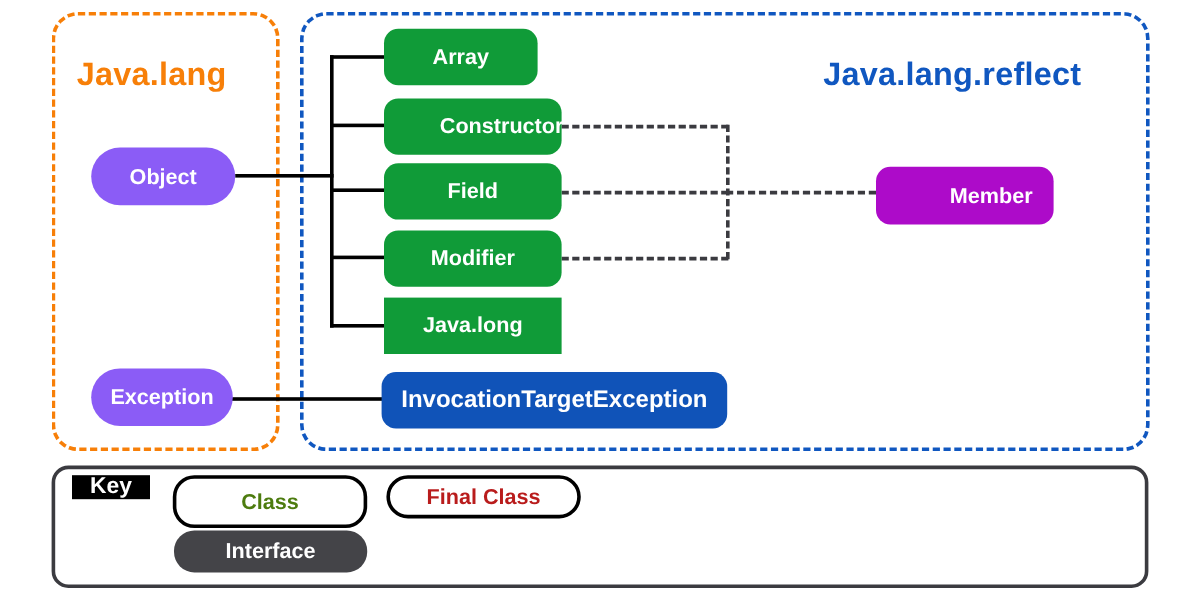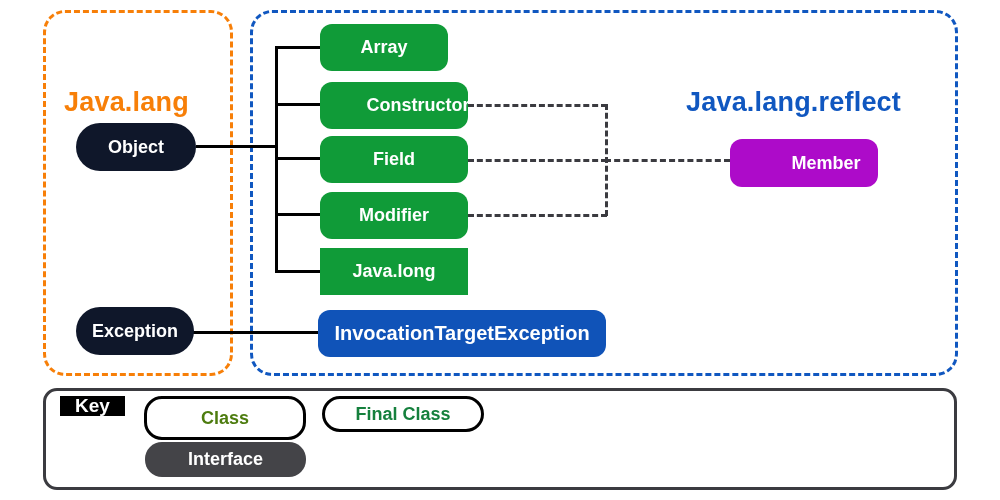--- a/index.html
+++ b/index.html
@@ -37,21 +37,20 @@
     top: 10px;
     width: 708px;
     height: 366px;
     border-color: #1057c0;
   }
   .pkg-title {
     position: absolute;
     font-weight: bold;
     letter-spacing: 0.2px;
     white-space: nowrap;
-    margin-top: 40px;
   }
   .pkg-title-lang {
     left: 64px;
     top: 47px;
     font-size: 27px;
     color: #f77f08;
   }
   .pkg-title-reflect {
     left: 686px;
     top: 47px;
@@ -62,21 +61,21 @@
     position: absolute;
     box-sizing: border-box;
     display: flex;
     align-items: center;
     justify-content: center;
     color: #ffffff;
     font-weight: bold;
     white-space: nowrap;
     text-align: center;
   }
-  .node.orange  { background: #0f172a; border-radius: 24px; font-size: 18px; }
+  .node.orange  { background: #8b5cf6; border-radius: 24px; font-size: 18px; }
   .node.green   { background: #109b38; border-radius: 12px; font-size: 18px; }
   .node.square  { border-radius: 0; }
   .node.blue    { background: #1053b8; border-radius: 12px; font-size: 20px; }
   .node.purple  { background: #ad0bc9; border-radius: 12px; font-size: 18px; padding-left: 44px; }
 
   .solid-line {
     position: absolute;
     background: #000000;
   }
   .dash-h {
@@ -127,21 +126,21 @@
     white-space: nowrap;
   }
   .chip-class {
     left: 144px; top: 396px; width: 162px; height: 44px;
     border: 3px solid #000000; border-radius: 18px;
     background: #ffffff; color: #4d7c0f;
   }
   .chip-final {
     left: 322px; top: 396px; width: 162px; height: 36px;
     border: 3px solid #000000; border-radius: 18px;
-    background: #ffffff; color: #15803d;
+    background: #ffffff; color: #b91c1c;
   }
   .chip-interface {
     left: 145px; top: 442px; width: 161px; height: 35px;
     border: 0; border-radius: 17px;
     background: #444448; color: #ffffff;
   }
 </style>
 </head>
 <body>
 

